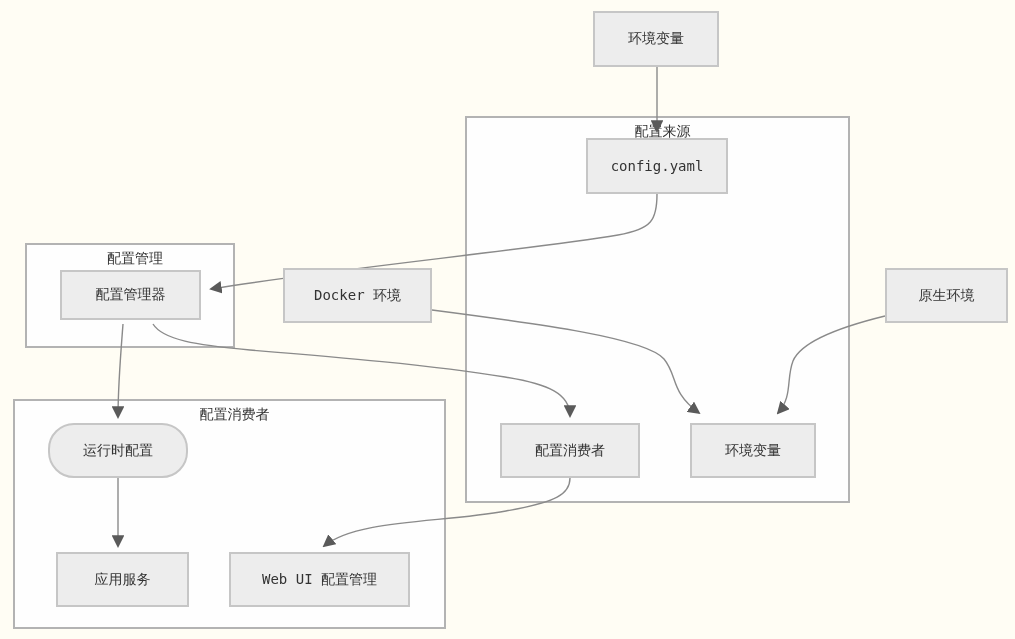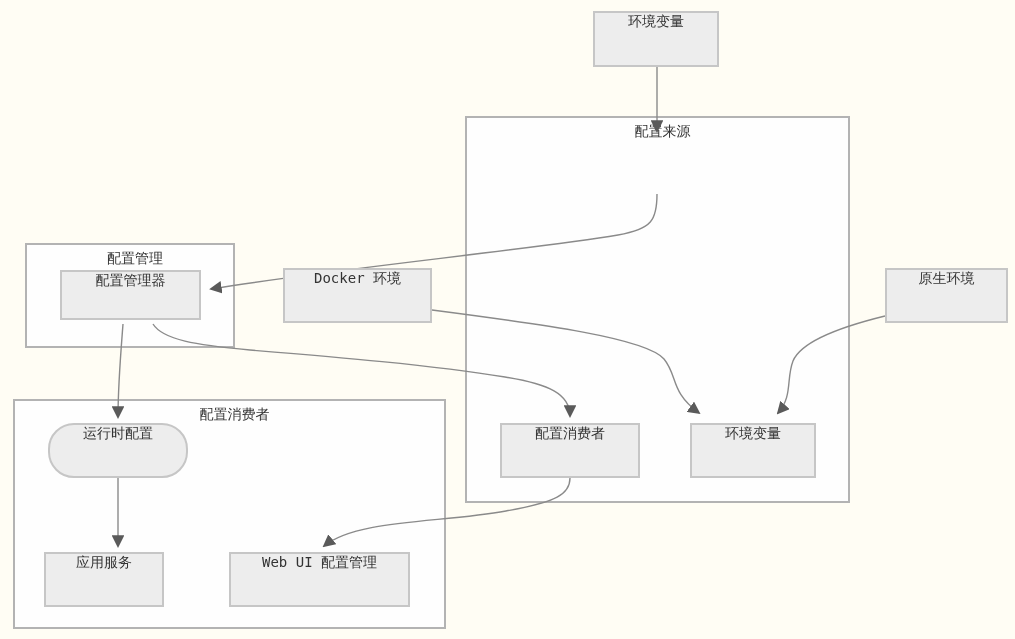--- a/index.html
+++ b/index.html
@@ -36,20 +36,21 @@
     width:1015px;height:639px;
     z-index:3;
     pointer-events:none;
   }
   .node{
     position:absolute;
     background:#ededed;
     border:2px solid #c6c6c6;
     box-sizing:border-box;
     display:flex;
+    align-items:center;
     justify-content:center;
     font-size:14px;
     color:#333;
     z-index:4;
     white-space:nowrap;
   }
 </style>
 </head>
 <body>
 
@@ -82,20 +83,23 @@
       <path d="M 153 324 C 163 340 196 345 250 350 C 335 357 432 365 505 377 C 549 384 570 394 570 416" marker-end="url(#arrow)"></path>
       <path d="M 118 478 L 118 546" marker-end="url(#arrow)"></path>
       <path d="M 570 478 C 570 494 557 502 506 511 C 441 523 357 519 324 546" marker-end="url(#arrow)"></path>
     </g>
   </svg>
 
   <div class="node" style="left:593px;top:11px;width:126px;height:56px;">
     <span>环境变量</span>
   </div>
 
+  <div class="node" style="left:586px;top:138px;width:142px;height:56px;">
+    <span>config.yaml</span>
+  </div>
 
   <div class="node" style="left:60px;top:270px;width:141px;height:50px;">
     <span>配置管理器</span>
   </div>
 
   <div class="node" style="left:283px;top:268px;width:149px;height:55px;">
     <span>Docker 环境</span>
   </div>
 
   <div class="node" style="left:885px;top:268px;width:123px;height:55px;">
@@ -107,21 +111,21 @@
   </div>
 
   <div class="node" style="left:500px;top:423px;width:140px;height:55px;">
     <span>配置消费者</span>
   </div>
 
   <div class="node" style="left:690px;top:423px;width:126px;height:55px;">
     <span>环境变量</span>
   </div>
 
-  <div class="node" style="left:44px;top:552px;width:120px;height:55px;">
+  <div class="node" style="left:56px;top:552px;width:133px;height:55px;">
     <span>应用服务</span>
   </div>
 
   <div class="node" style="left:229px;top:552px;width:181px;height:55px;">
     <span>Web UI 配置管理</span>
   </div>
 
 </div>
 
 </body></html>

